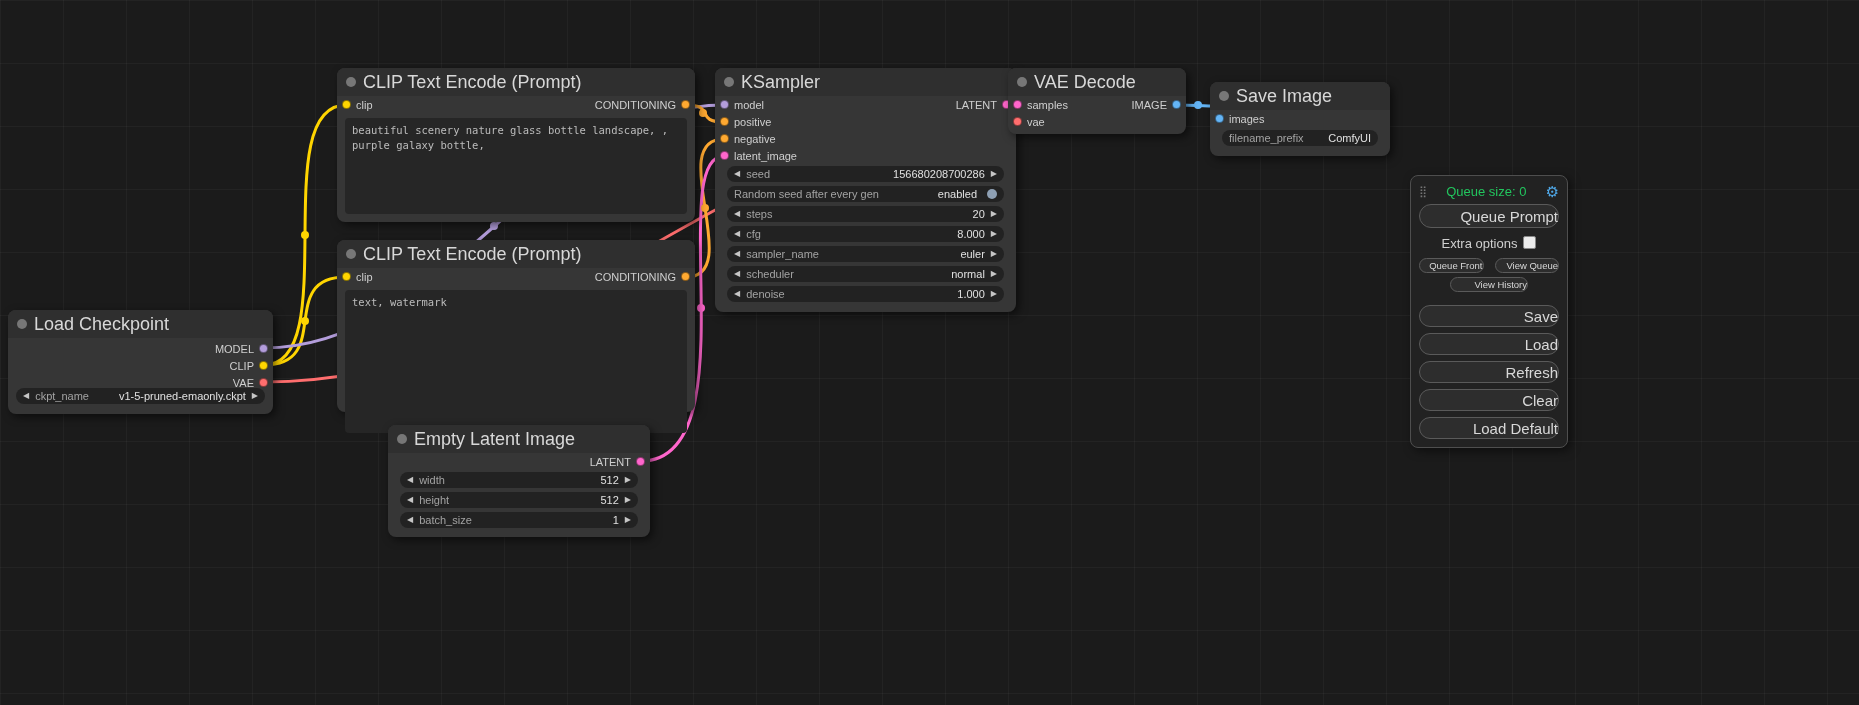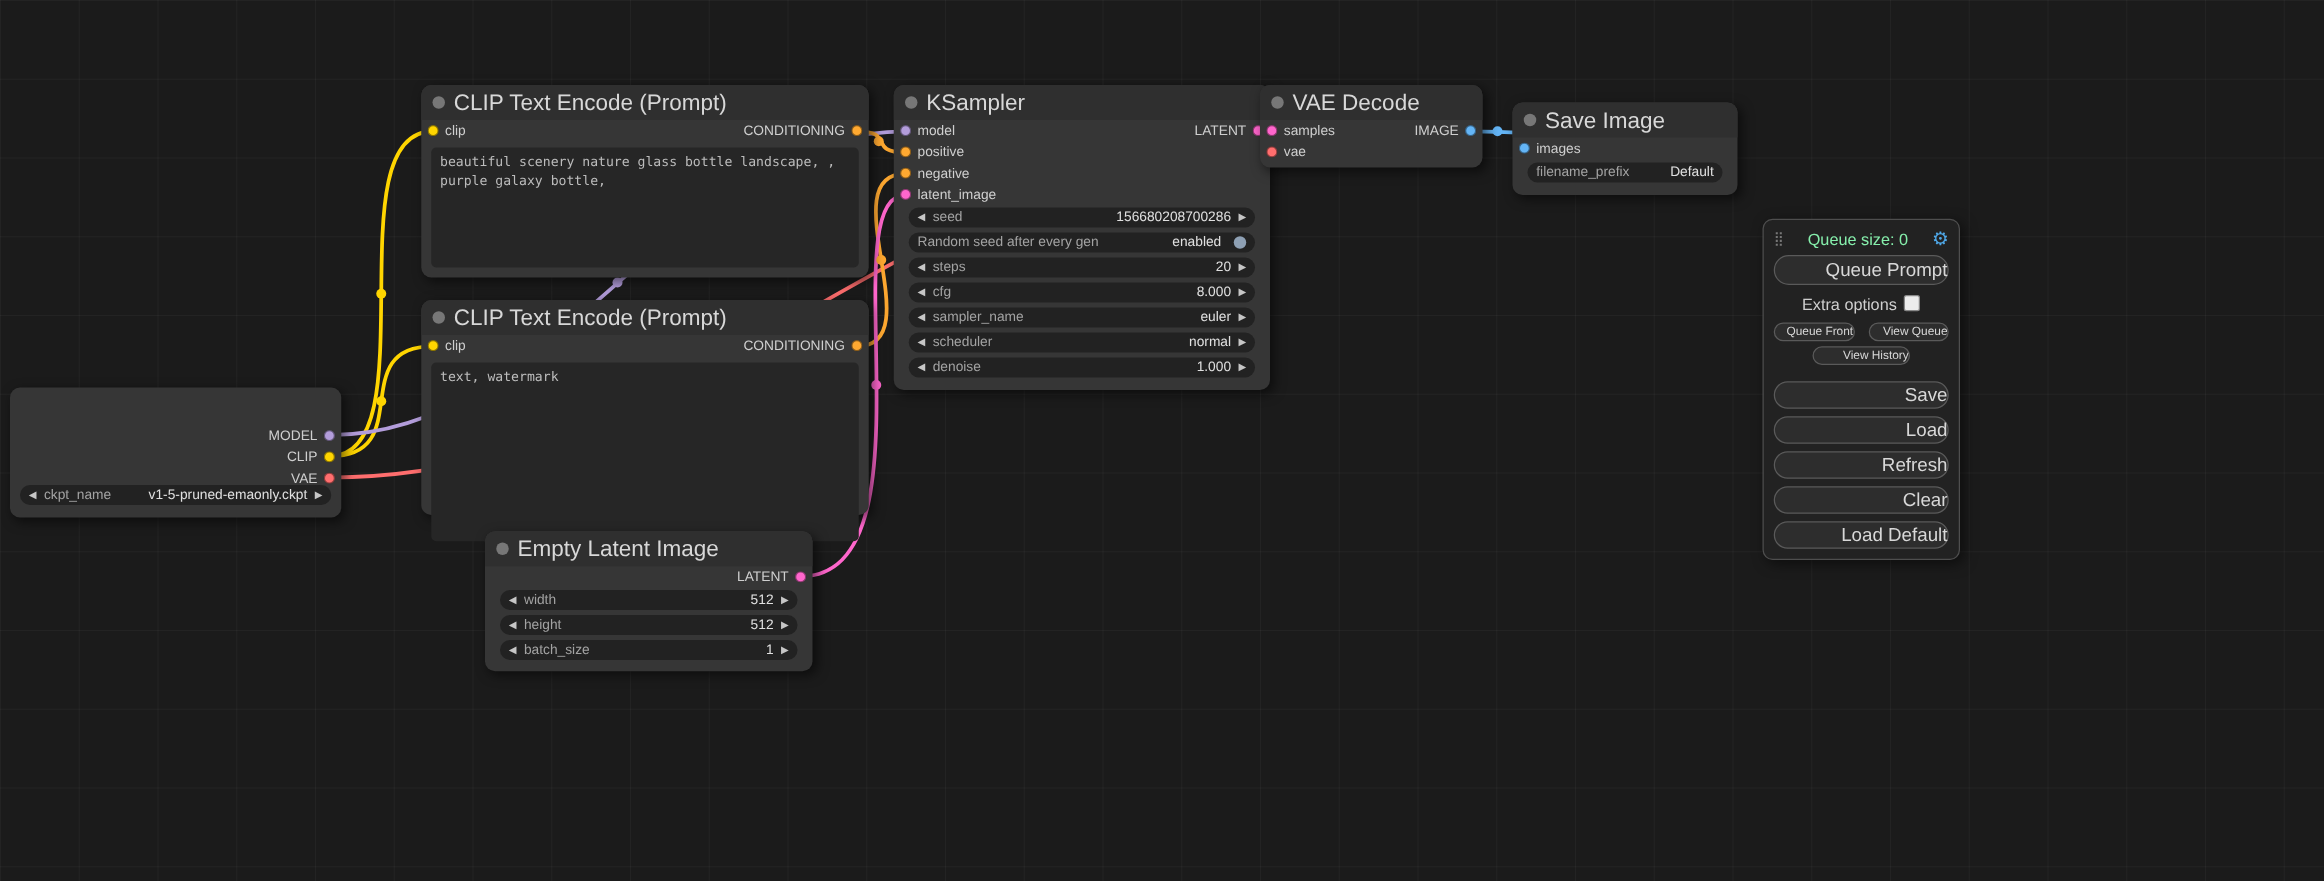--- a/index.html
+++ b/index.html
@@ -40,21 +40,21 @@
   .prompt{position:absolute;background:#262626;border:none;border-radius:4px;resize:none;
           color:#bcbcbc;font-family:"DejaVu Sans Mono",monospace;font-size:10.5px;
           line-height:1.4;padding:5px 7px;outline:none;overflow:hidden}
 
   #panel{position:absolute;left:1410px;top:175px;width:158px;z-index:3;
          background:#222;border:1px solid #4e4e4e;border-radius:8px;
          padding:6px 8px 8px 8px;display:flex;flex-direction:column;
          box-shadow:3px 3px 10px rgba(0,0,0,.5)}
   .phead{display:flex;align-items:center;justify-content:space-between;height:18px}
   .drag{color:#777;font-size:11px;cursor:grab;line-height:1}
-  .qsize{font-size:13px;color:#86efac}
+  .qsize{font-size:13px;color:#22c55e}
   .gear{font-size:15px;line-height:1;cursor:pointer}
   .btn{background:#2d2d2d;border:1px solid #5a5a5a;border-radius:12px;color:#d8d8d8;
        text-align:right;cursor:pointer;font-family:"Liberation Sans",sans-serif}
   .btn.big{height:22px;font-size:15px;margin-top:6px}
   .btn.queue{height:24px;font-size:15px;margin-top:4px}
   .btn.small{height:15px;font-size:9.5px;border-radius:8px;flex:1}
   .extra{display:flex;align-items:flex-start;justify-content:center;gap:6px;margin-top:8px;height:16px}
   .extra label{font-size:13px;color:#cfcfcf}
   .extra input{appearance:none;width:13px;height:13px;background:#ececec;border:1px solid #888;border-radius:2px;cursor:pointer}
   .smallrow{display:flex;gap:11px;margin-top:6px}
@@ -80,20 +80,24 @@
   <circle cx="494" cy="226" r="4" fill="#b39ddb"></circle>
   <circle cx="640" cy="252" r="4" fill="#ff6e6e"></circle>
   <circle cx="703" cy="113" r="4" fill="#ffa931"></circle>
   <circle cx="705" cy="208" r="4" fill="#ffa931"></circle>
   <circle cx="701" cy="308" r="4" fill="#ff66cc"></circle>
   <circle cx="994" cy="105" r="4" fill="#ff66cc"></circle>
   <circle cx="1198" cy="105" r="4" fill="#64b5f6"></circle>
 </svg>
 
 <div class="node" style="left:8px;top:310px;width:265px;height:104px">
+  <div class="ntitle">
+    <span class="ndot"></span>
+    <span class="ntext">Load Checkpoint</span>
+  </div>
   <div class="slots" style="top:30px">
     <div class="srow out">
       <span class="slabel">MODEL</span>
       <span class="pdot" style="background: rgb(179, 157, 219);"></span>
     </div>
     <div class="srow out">
       <span class="slabel">CLIP</span>
       <span class="pdot" style="background: rgb(255, 213, 0);"></span>
     </div>
     <div class="srow out">
@@ -251,21 +255,21 @@
     <span class="ntext">Save Image</span>
   </div>
   <div class="slots" style="top:28px">
     <div class="srow">
       <span class="pdot" style="background: rgb(100, 181, 246);"></span>
       <span class="slabel">images</span>
     </div>
   </div>
   <div class="widget" style="left:12px;right:12px;top:48px">
     <span class="wname">filename_prefix</span>
-    <span class="wval">Default</span>
+    <span class="wval">ComfyUI</span>
   </div>
 </div>
 
 <div class="node" style="left:388px;top:425px;width:262px;height:112px">
   <div class="ntitle">
     <span class="ndot"></span>
     <span class="ntext">Empty Latent Image</span>
   </div>
   <div class="slots" style="top:28px">
     <div class="srow out">

